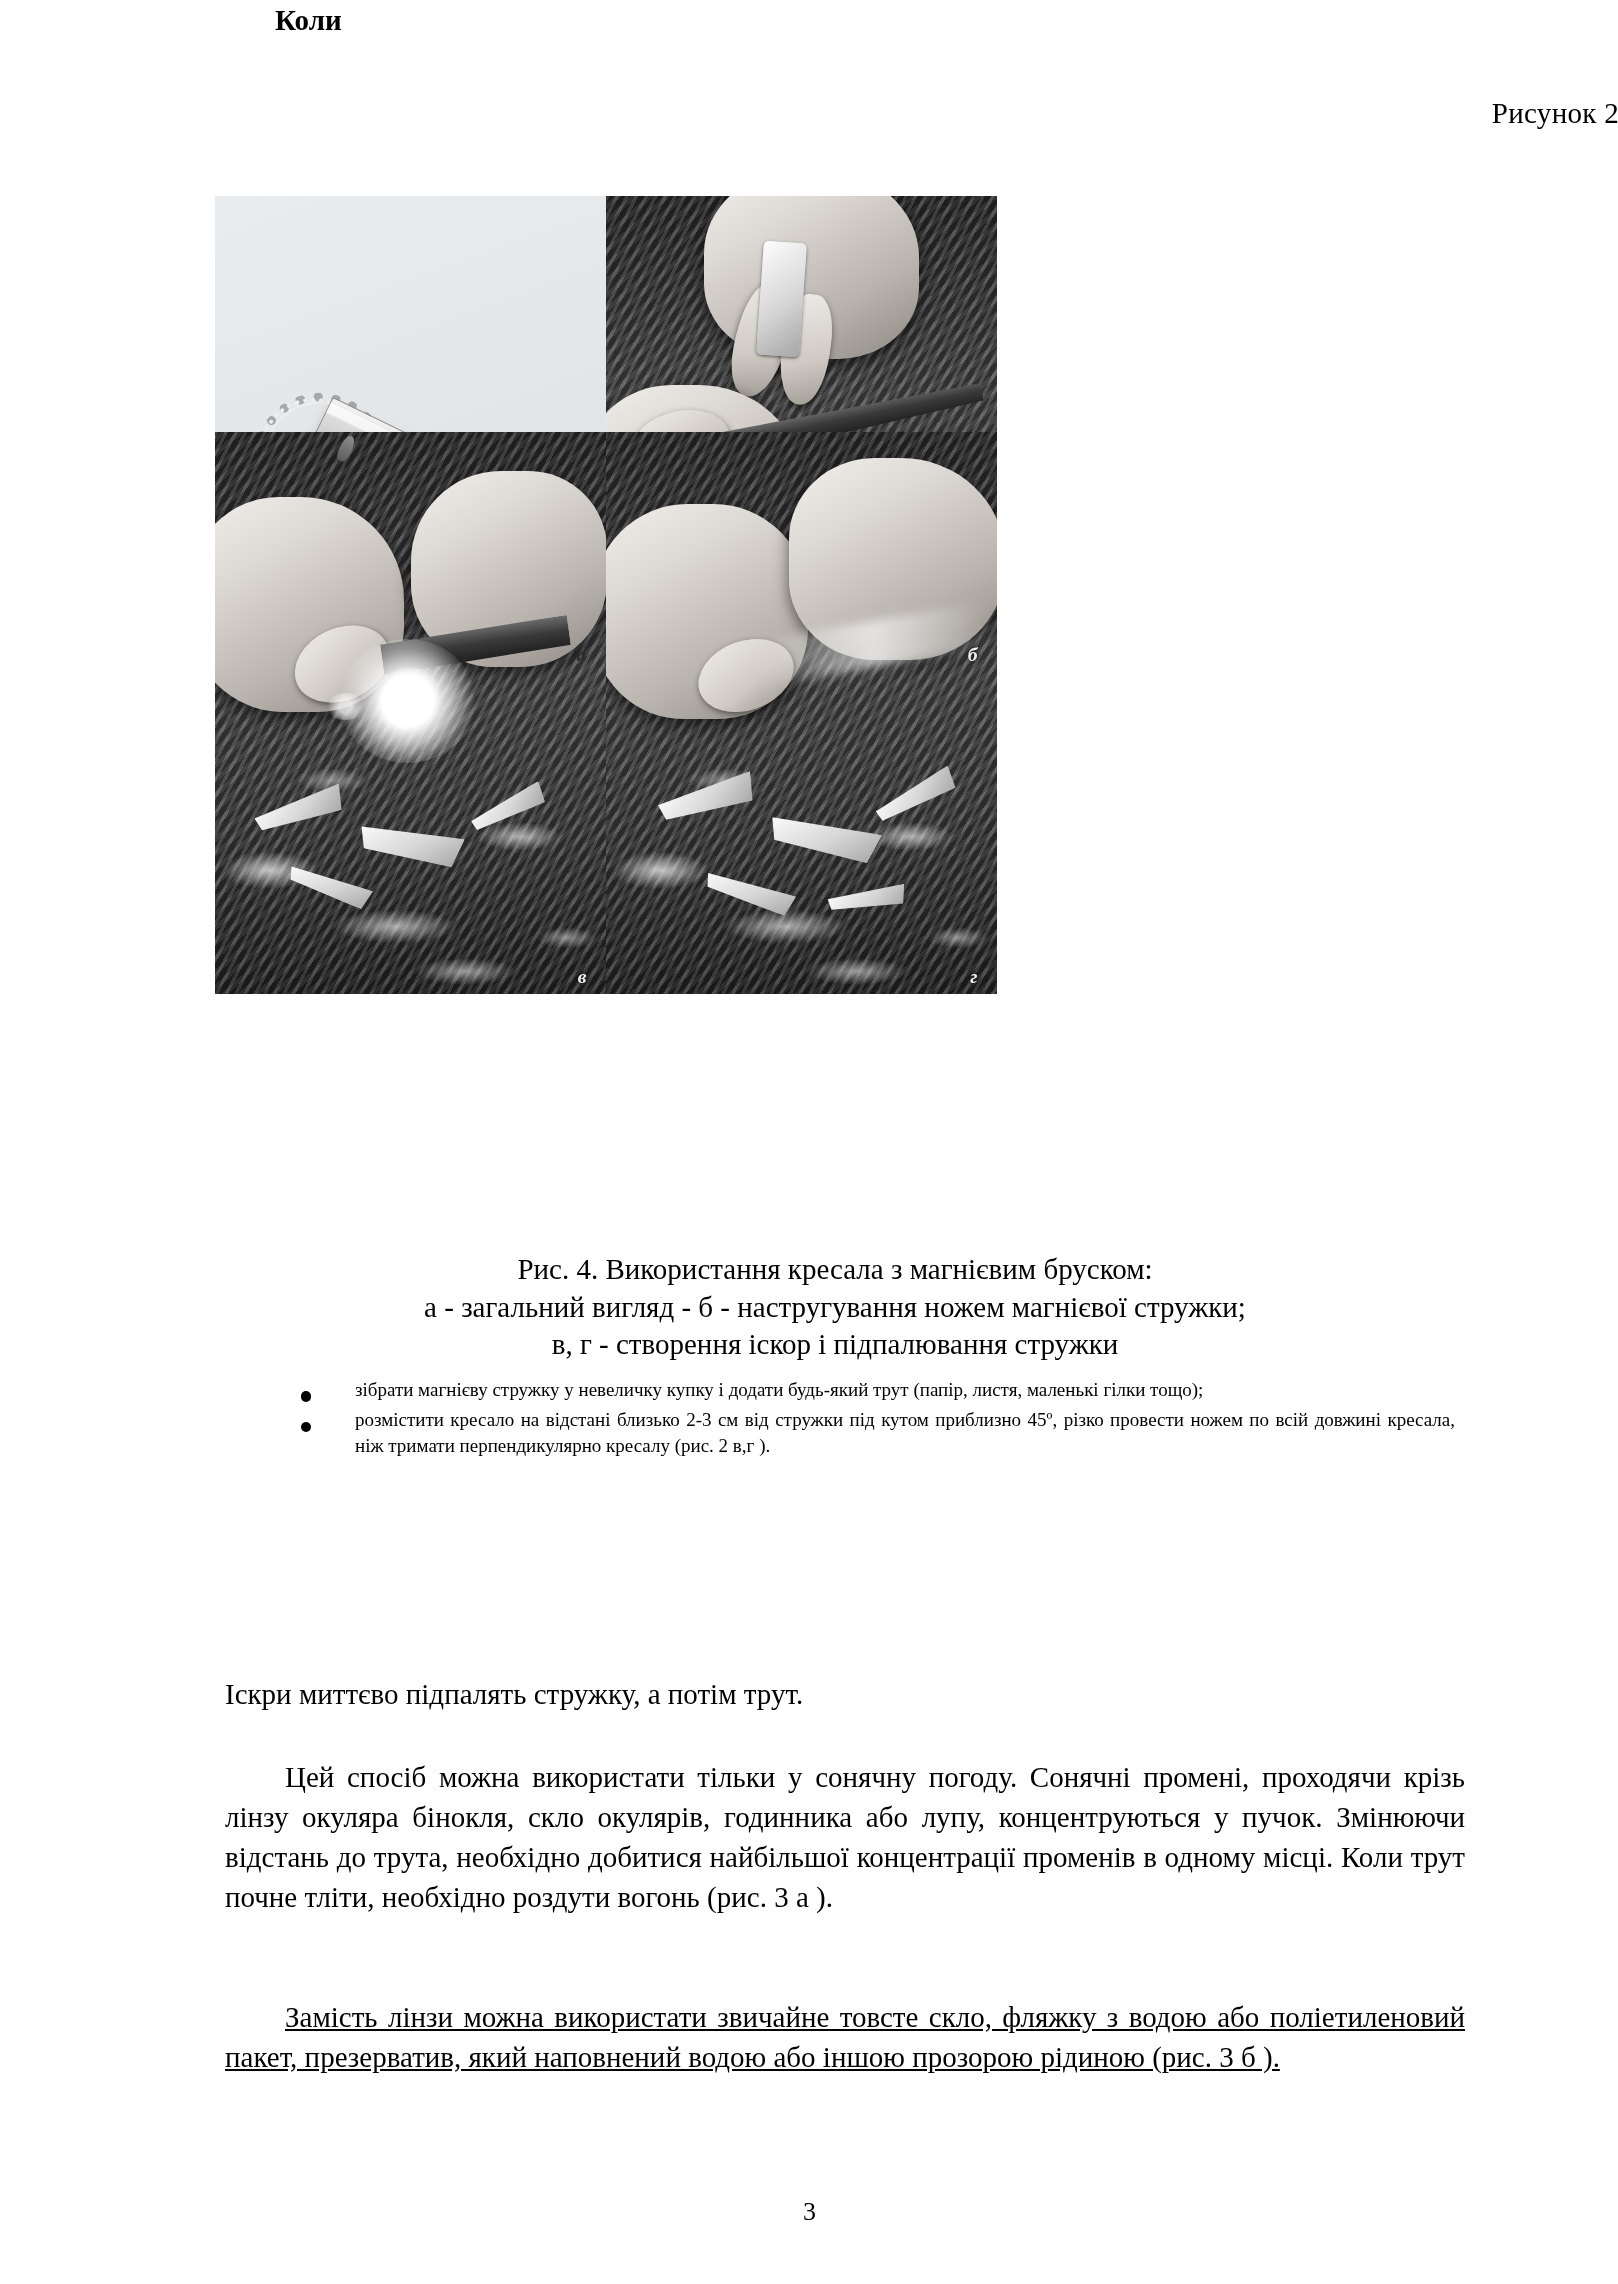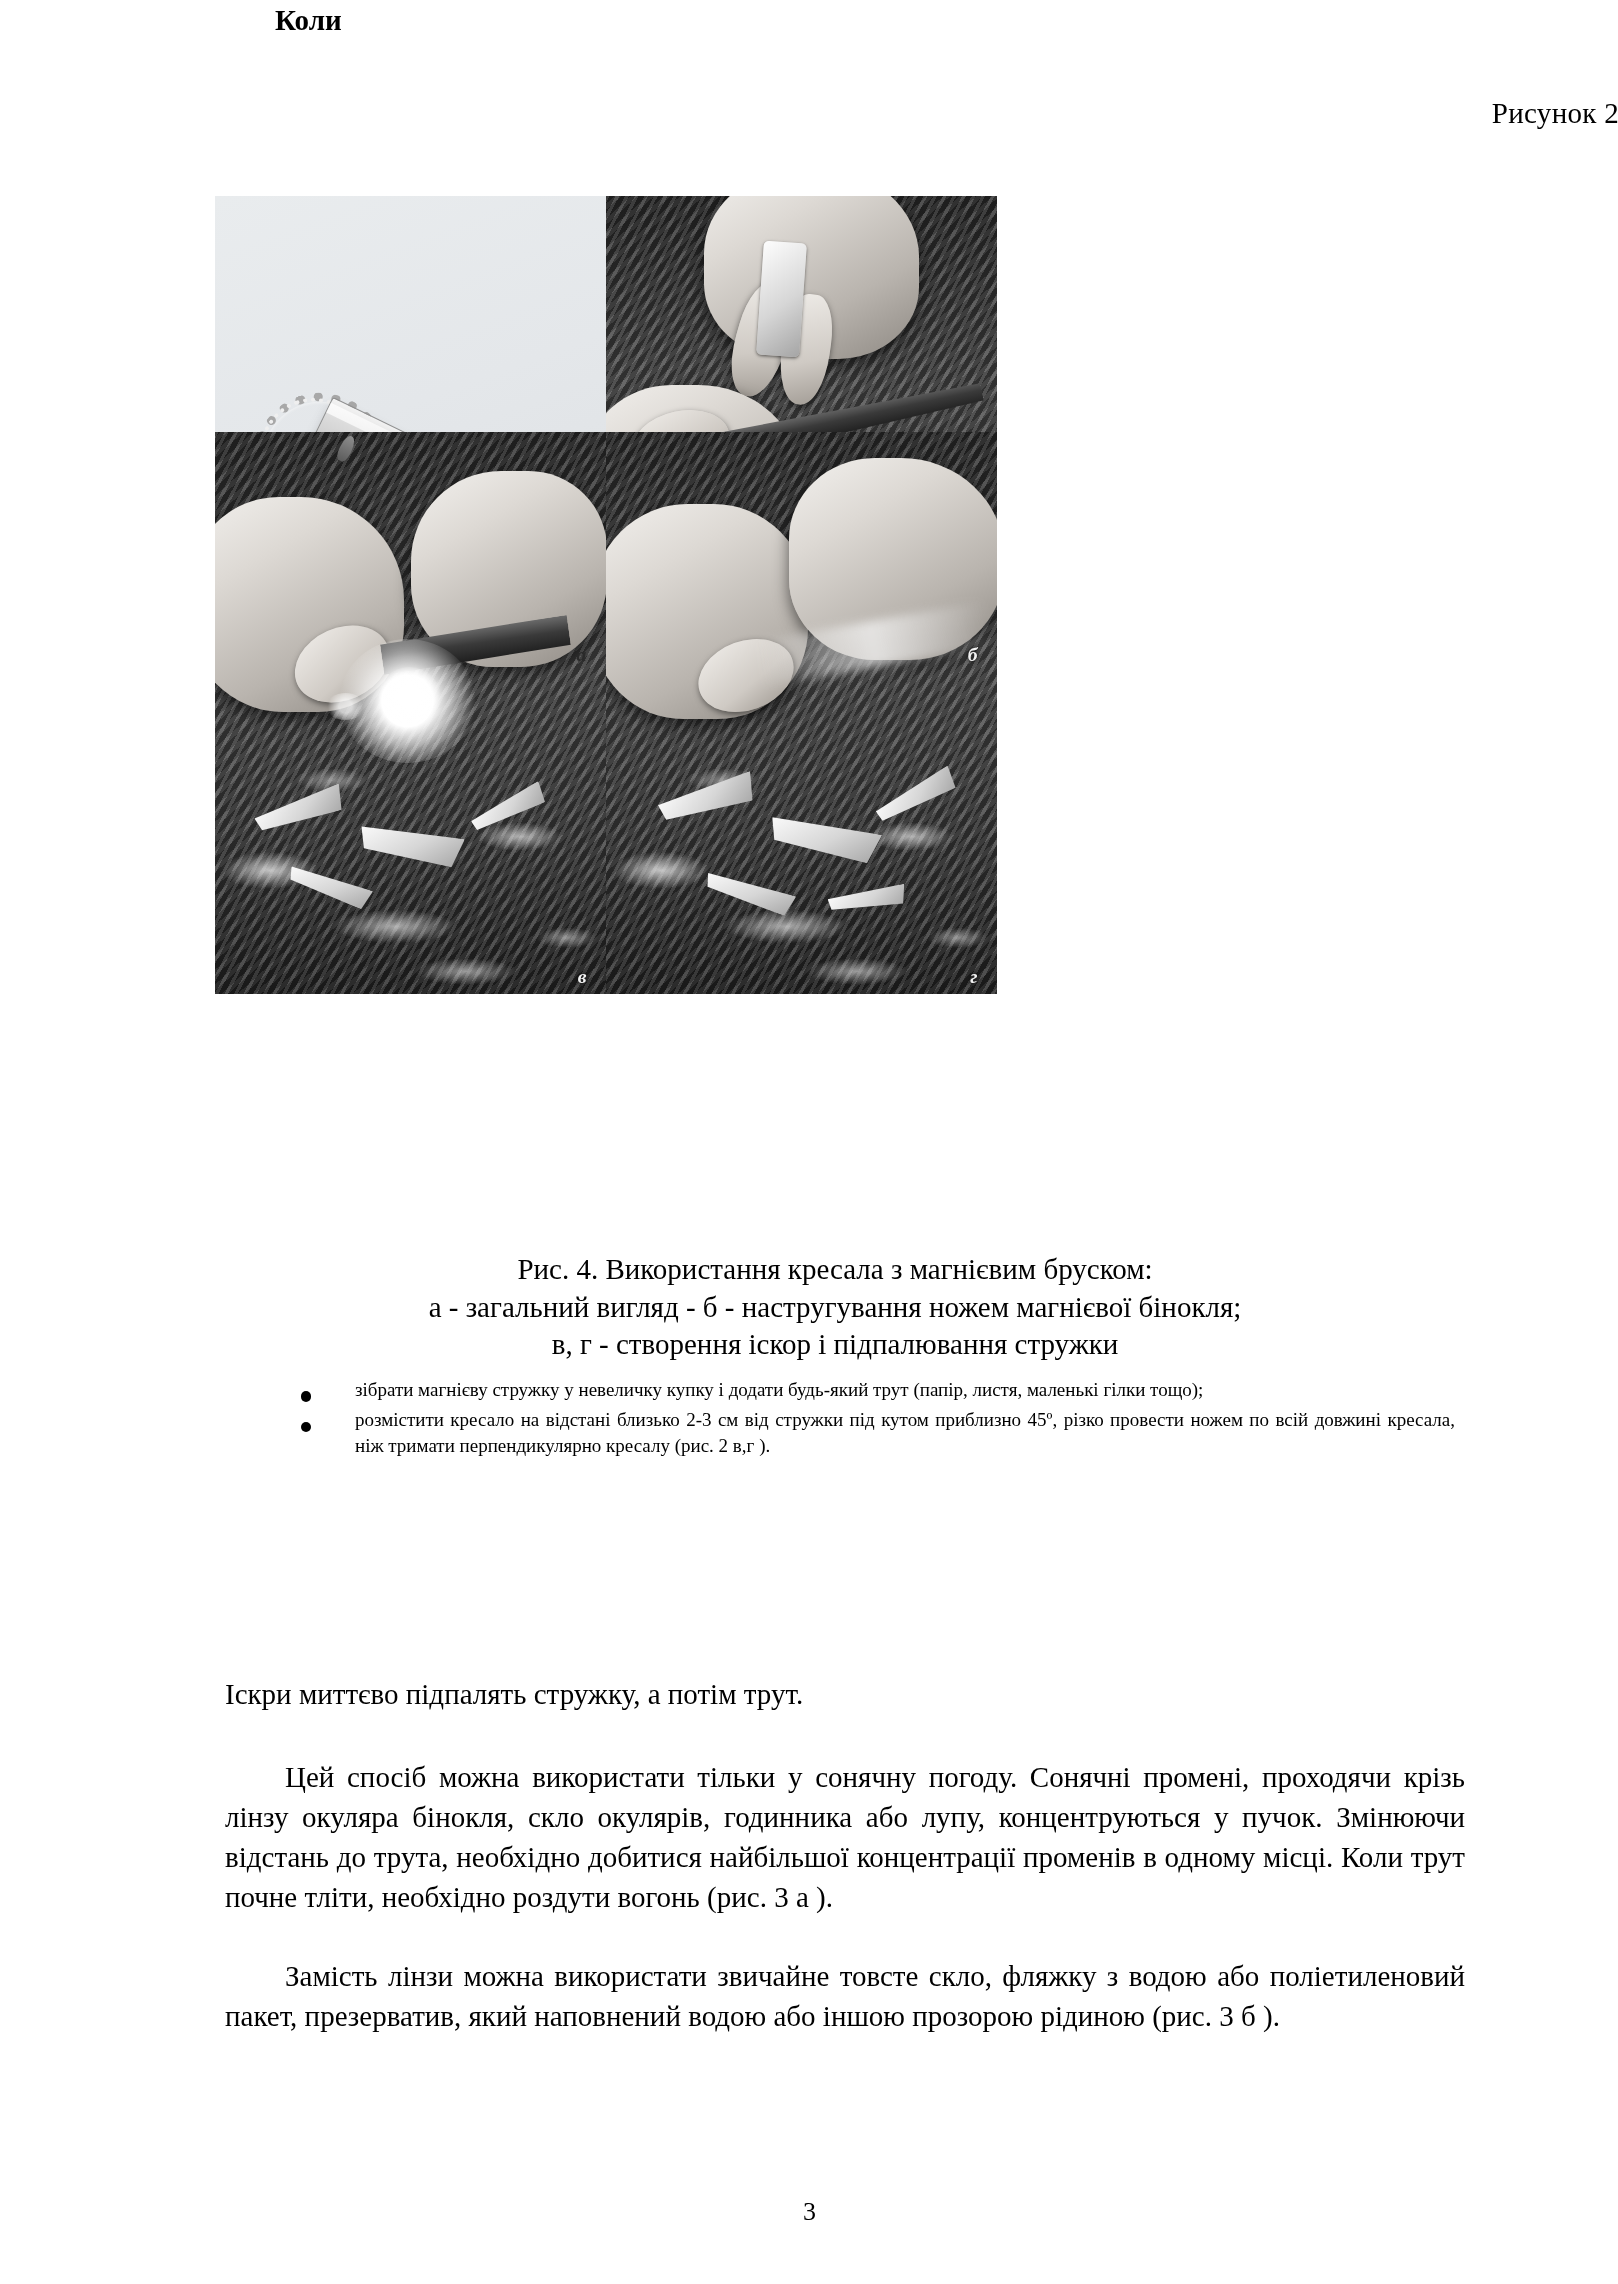--- a/index.html
+++ b/index.html
@@ -257,21 +257,21 @@
     position: absolute;
     left: 215px;
     width: 1240px;
     font-size: 29px;
     line-height: 1.38;
     font-weight: bold;
     text-indent: 60px;
   }
   .p-iskry  { top: 1664px; }
   .p-linza  { top: 1747px; }
-  .p-zamist { top: 1946px; }
+  .p-zamist { top: 1987px; text-decoration: underline; }
 
   .page-number {
     position: absolute;
     left: 0;
     right: 0;
     top: 2197px;
     text-align: center;
     font-size: 26px;
   }
 </style>
@@ -338,21 +338,21 @@
         <div class="shaving" style="left:98px;top:450px;width:91px;height:22px;transform:rotate(18deg);clip-path:polygon(0 22%,100% 0,94% 100%,4% 82%);"></div>
         <div class="shaving" style="left:222px;top:457px;width:78px;height:19.6px;transform:rotate(-8deg);clip-path:polygon(0 24%,100% 0,95% 100%,3% 80%);"></div>
         <div class="panel-label">г</div>
       </div>
 
     </div>
   </div>
 
   <div class="caption">
     <div>Рис. 4. Використання кресала з магнієвим бруском:</div>
-    <div>а - загальний вигляд - б - настругування ножем магнієвої бінокля;</div>
+    <div>а - загальний вигляд - б - настругування ножем магнієвої стружки;</div>
     <div>в, г - створення іскор і підпалювання стружки</div>
   </div>
 
   <div class="bullets">
     <div class="bullet">
       <span class="dot"></span>
       <p>зібрати магнієву стружку у невеличку купку і додати будь-який трут (папір, листя, маленькі гілки тощо);</p>
     </div>
     <div class="bullet">
       <span class="dot"></span>

